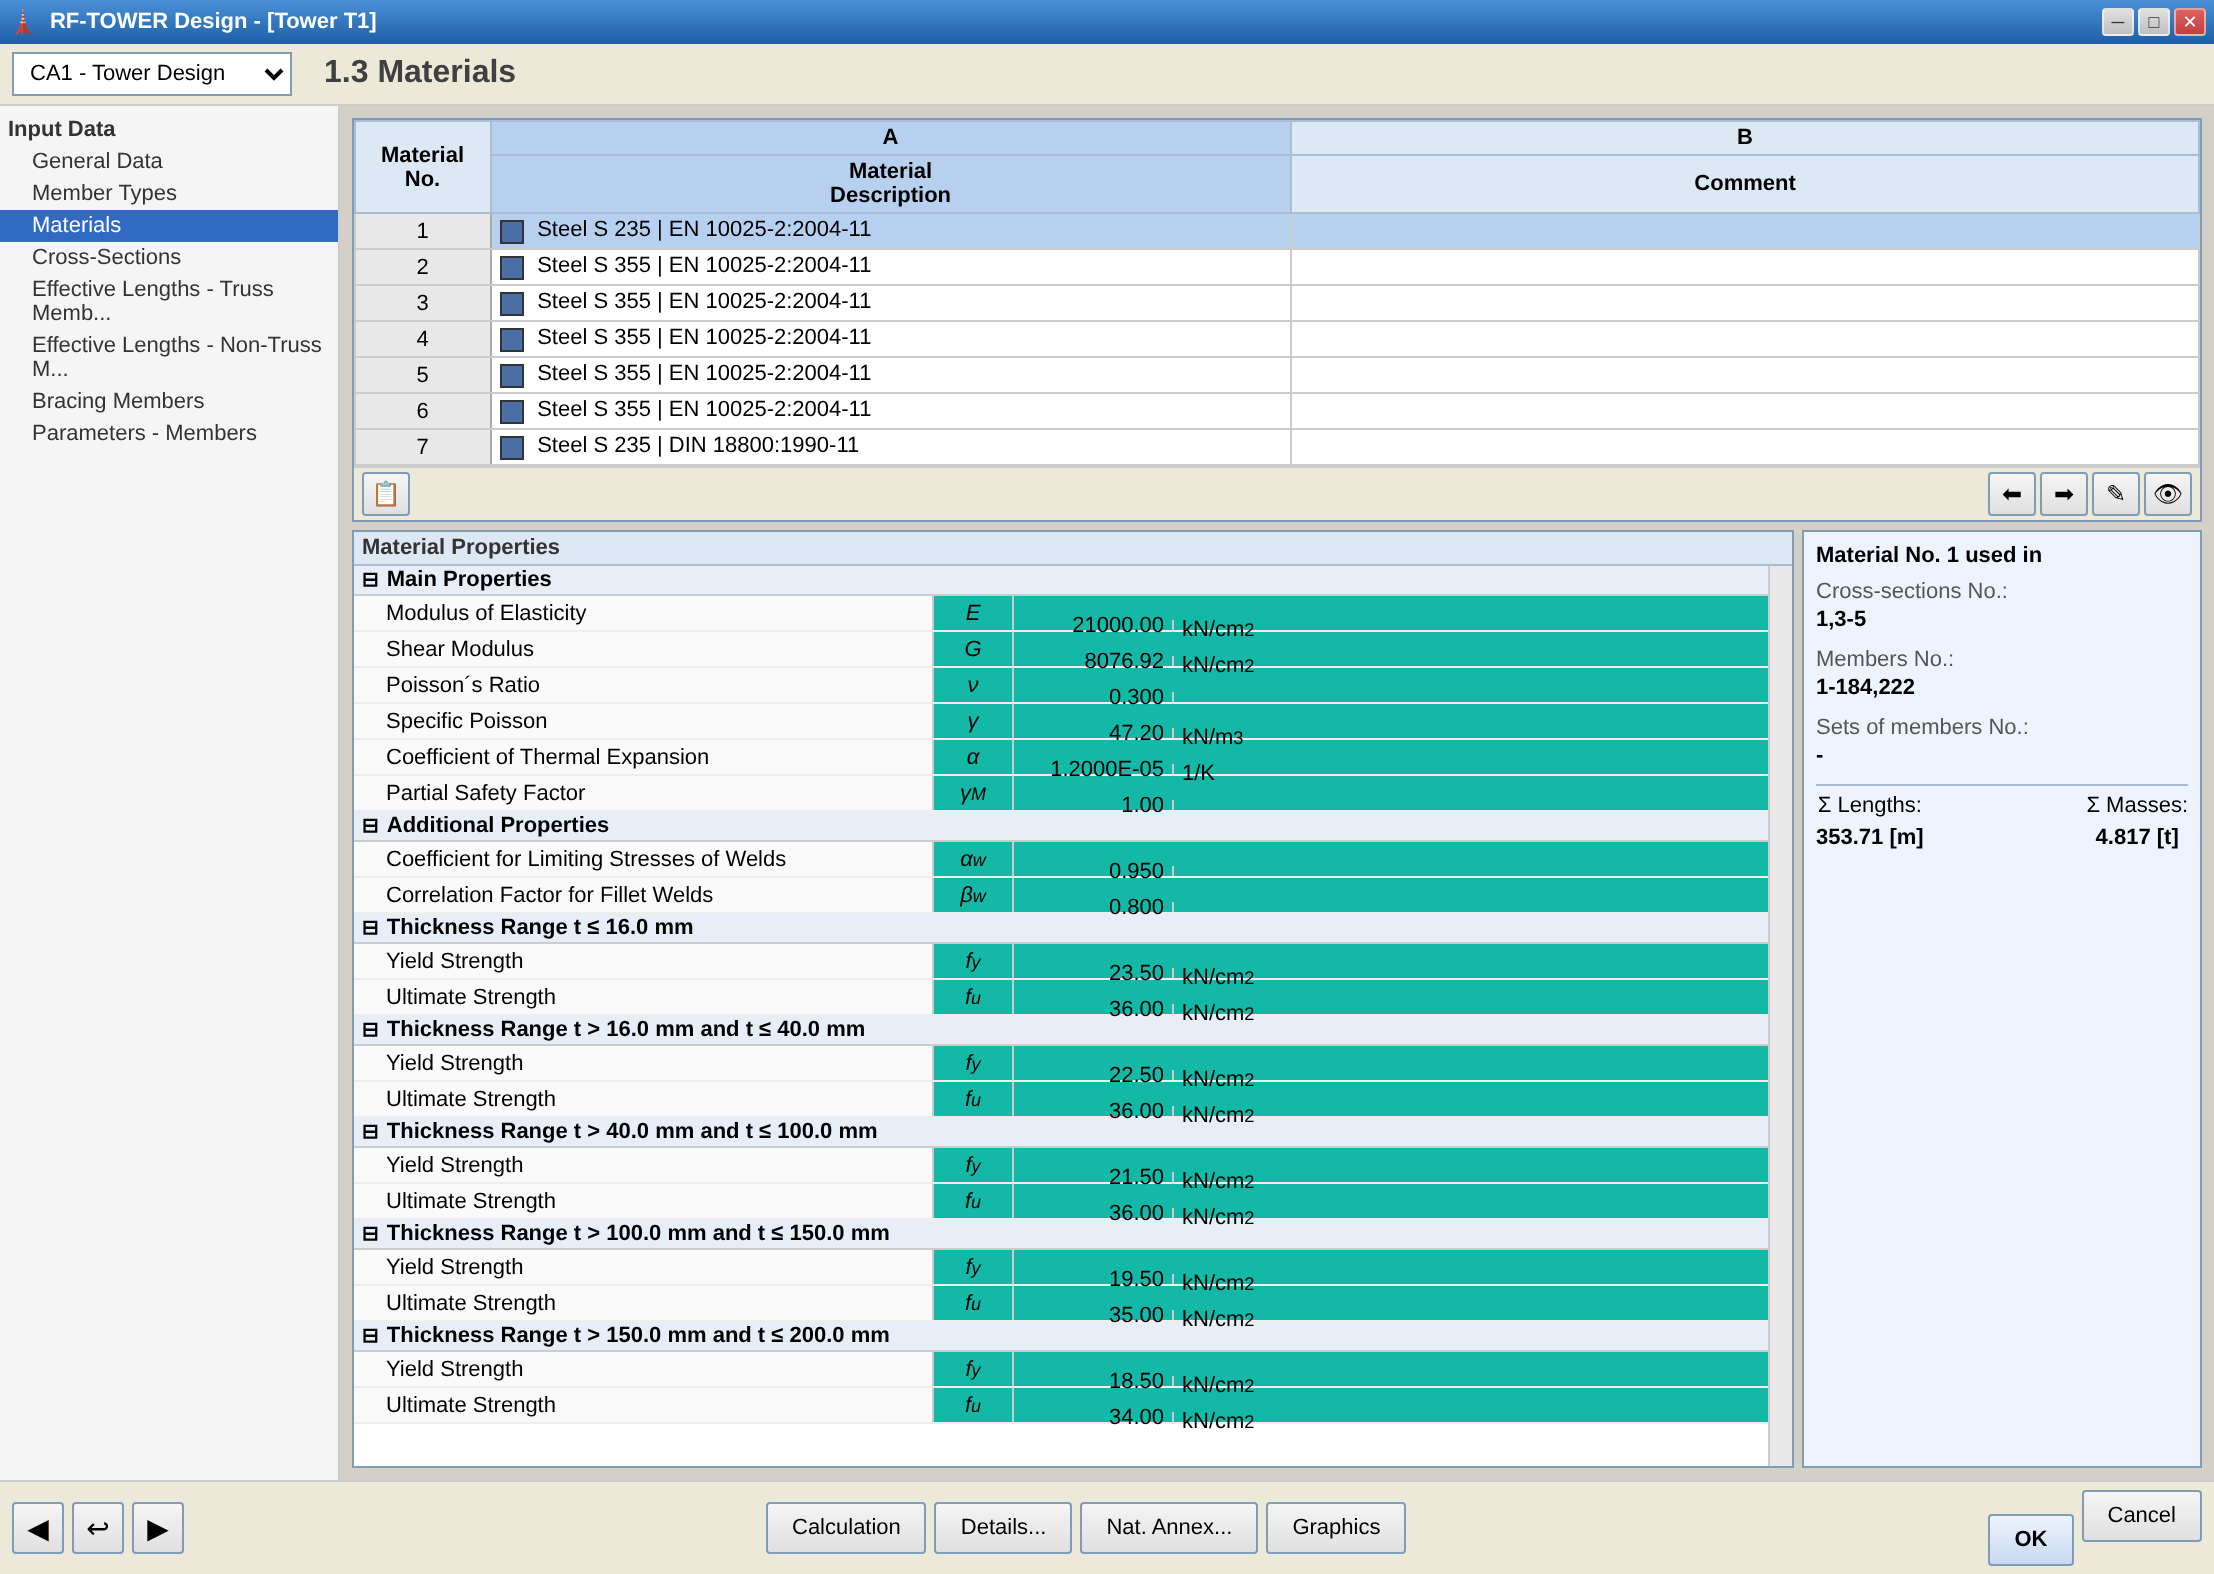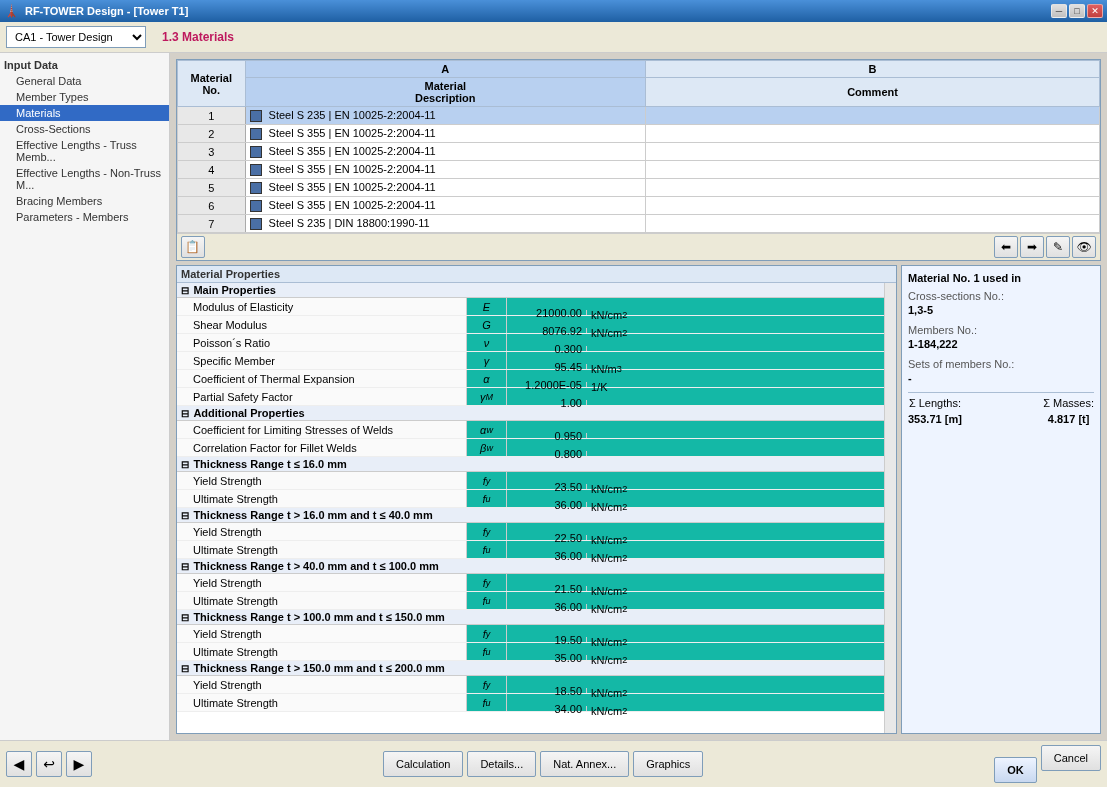--- a/index.html
+++ b/index.html
@@ -12,21 +12,21 @@
     .title-btn { width: 16px; height: 14px; border: 1px solid rgba(255,255,255,0.5); background: linear-gradient(to bottom, #e0e0e0, #c0c0c0); color: #333; font-size: 9px; display: flex; align-items: center; justify-content: center; cursor: pointer; border-radius: 2px; }
     .title-btn.close { background: linear-gradient(to bottom, #e06060, #c04040); color: white; }
     
     
     .menu-bar { background: #f0f0f0; height: 22px; display: flex; align-items: center; padding: 0 4px; border-bottom: 1px solid #ccc; }
     .menu-item { padding: 2px 8px; cursor: pointer; font-size: 11px; }
     
     
     .toolbar-row { display: flex; align-items: center; padding: 4px 6px; gap: 6px; background: #ece9d8; border-bottom: 1px solid #ccc; }
     .dropdown-select { width: 140px; height: 22px; font-size: 11px; border: 1px solid #7f9db9; background: white; padding: 1px 4px; }
-    .section-title { font-size: 12px; font-weight: bold; color: #be185d; padding-left: 10px; }
+    .section-title { font-size: 16px; font-weight: bold; color: #404040; padding-left: 10px; }
     
     
     .content-area { display: flex; flex: 1; overflow: hidden; }
     
     
     .sidebar { width: 170px; background: #f5f5f5; border-right: 1px solid #ccc; padding: 4px 0; overflow-y: auto; flex-shrink: 0; }
     .sidebar-group { padding: 2px 4px; font-weight: bold; font-size: 11px; color: #333; }
     .sidebar-item { padding: 2px 8px 2px 16px; font-size: 11px; color: #333; cursor: pointer; }
     .sidebar-item.active { background: #316ac5; color: white; }
     
@@ -243,23 +243,23 @@
       <div class="prop-value">8076.92</div>
       <div class="prop-unit">kN/cm<sup>2</sup></div>
     </div>
                   <div class="prop-row prop-group-inner">
       <div class="prop-label">Poisson´s Ratio</div>
       <div class="prop-symbol">ν</div>
       <div class="prop-value">0.300</div>
       <div class="prop-unit"></div>
     </div>
                   <div class="prop-row prop-group-inner">
-      <div class="prop-label">Specific Member</div>
+      <div class="prop-label">Specific Poisson</div>
       <div class="prop-symbol">γ</div>
-      <div class="prop-value">95.45</div>
+      <div class="prop-value">47.20</div>
       <div class="prop-unit">kN/m<sup>3</sup></div>
     </div>
                   <div class="prop-row prop-group-inner">
       <div class="prop-label">Coefficient of Thermal Expansion</div>
       <div class="prop-symbol">α</div>
       <div class="prop-value">1.2000E-05</div>
       <div class="prop-unit">1/K</div>
     </div>
                   <div class="prop-row prop-group-inner">
       <div class="prop-label">Partial Safety Factor</div>

